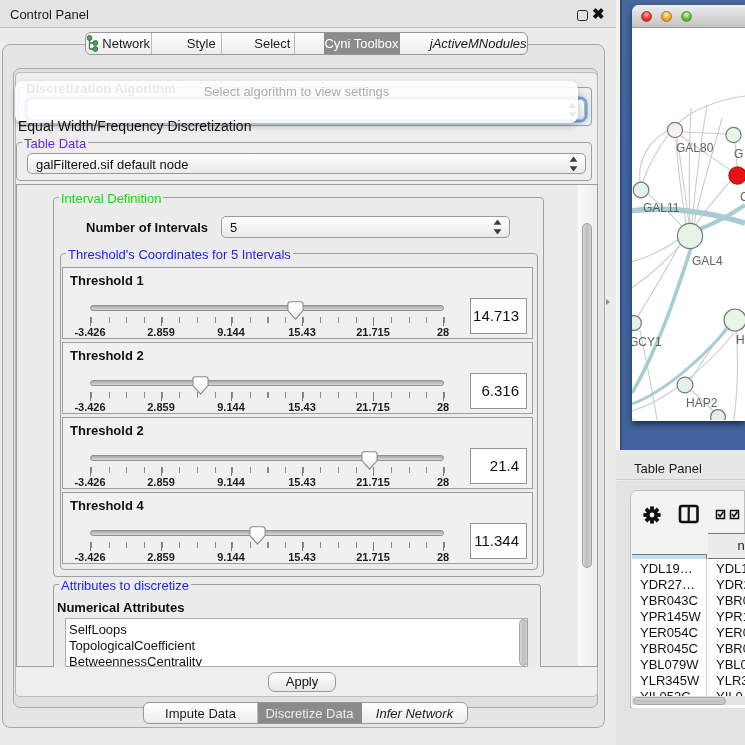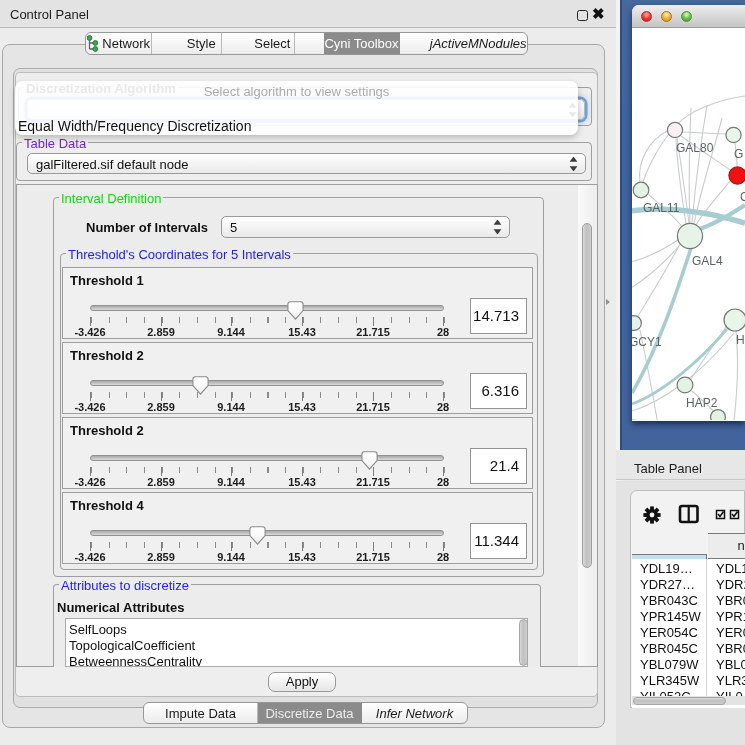--- a/index.html
+++ b/index.html
@@ -40,21 +40,21 @@
 .trow .tt { position:absolute; left:7px; top:5px; font-size:13px; font-weight:bold; color:#111; }
 .trow .track { position:absolute; left:27px; top:37px; width:354px; height:6px; border:1px solid #909090; border-radius:3px; background:linear-gradient(#a8a8a8,#dadada); }
 .trow .ticks { position:absolute; left:27.5px; top:49px; width:355px; height:6px;
   background:repeating-linear-gradient(to right,#8a8a8a 0 1px,transparent 1px 17.65px); }
 .trow .mt { position:absolute; top:49px; width:1px; height:9px; background:#7d7d7d; }
 .trow .tl { position:absolute; top:58px; font-size:11px; font-weight:bold; color:#1c1c1c; width:50px; text-align:center; }
 .trow .thumb { position:absolute; top:33px; }
 .trow .val { position:absolute; left:407px; top:30px; width:57px; height:36px; background:#ffffff; border:1px solid #949494; font-size:15px; color:#111; text-align:right; line-height:34px; padding-right:7px; }
 
 
-#popup { left:15px; top:81px; width:563px; height:54px; background:rgba(255,255,255,0.89); border-radius:8px; box-shadow:0 3px 6px rgba(0,0,0,0.22); }
+#popup { left:15px; top:81px; width:563px; height:42px; background:rgba(255,255,255,0.89); border-radius:8px; box-shadow:0 3px 6px rgba(0,0,0,0.22); }
 #popup .r1 { position:absolute; left:0; width:100%; top:3px; text-align:center; font-size:13px; color:#ababab; }
 #popup .r2 { position:absolute; left:3px; top:20px; font-size:14px; font-weight:bold; color:#000; }
 #popup .r3 { position:absolute; left:3px; top:37px; font-size:14px; color:#111; }
 
 
 #numlist { left:65px; top:618px; width:463px; height:49px; padding-top:3px; background:#ffffff; border:1px solid #ababab; font-size:13px; color:#111; overflow:hidden; }
 #numlist div { padding-left:3px; height:16px; line-height:16px; }
 
 
 .sbv { position:absolute; border-radius:6px; background:linear-gradient(to right,#dadada,#bfbfbf 45%,#cfcfcf); border:1px solid #a5a5a5; }

